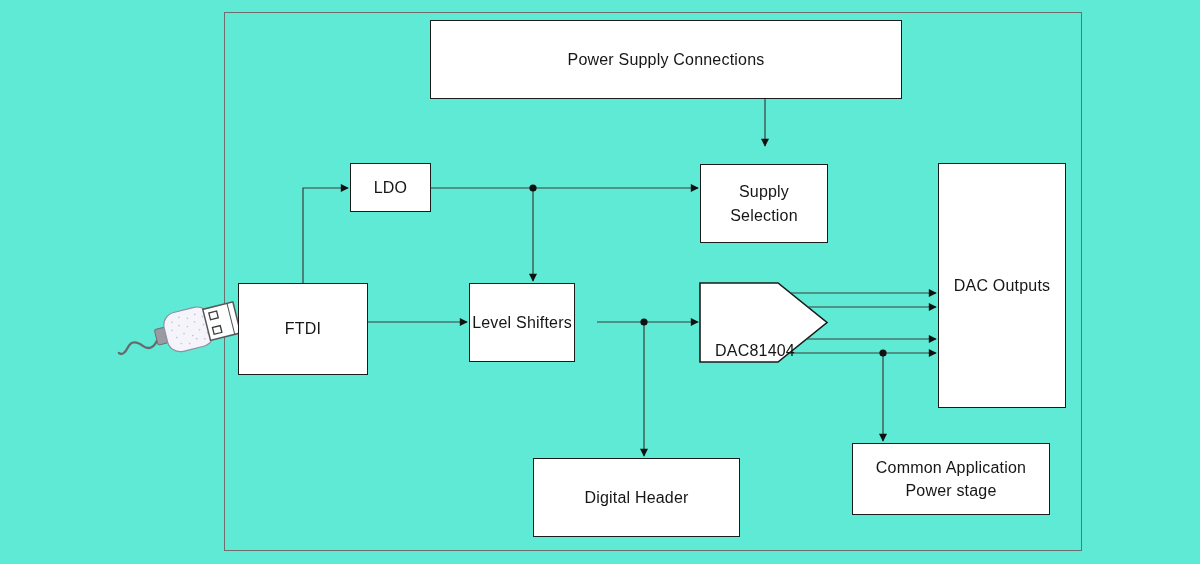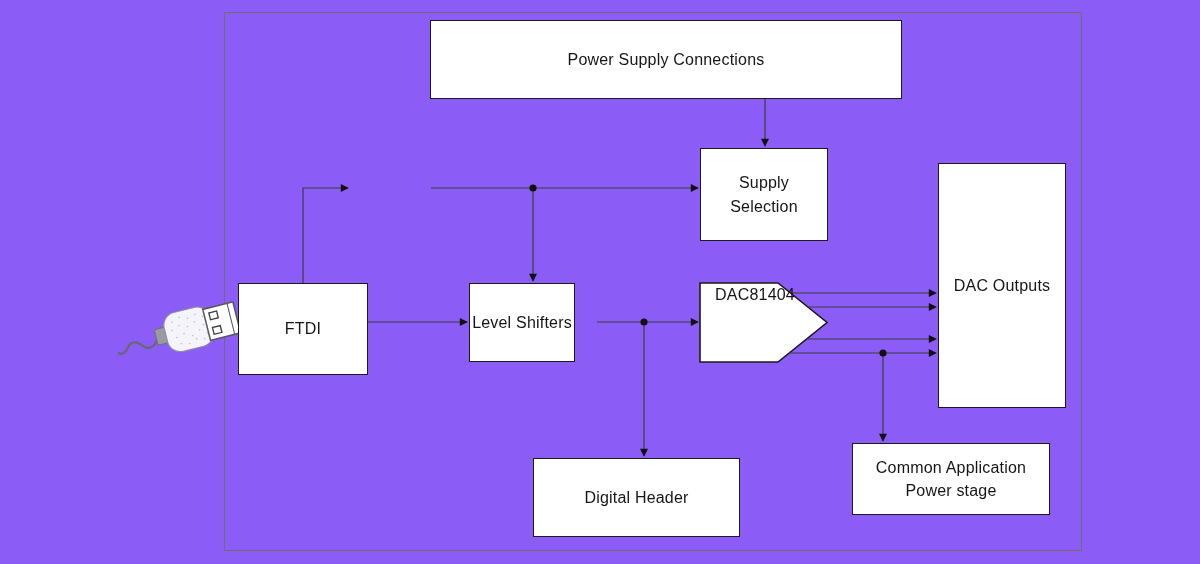--- a/index.html
+++ b/index.html
@@ -1,47 +1,47 @@
 <!DOCTYPE html>
 <html><head>
 <meta charset="utf-8">
 <style>
   html, body { margin: 0; padding: 0; background: #ffffff; }
   body {
     width: 1200px; height: 564px;
     font-family: "Liberation Sans", sans-serif;
     position: relative;
   }
-  .stage { position: relative; width: 1200px; height: 564px; overflow: hidden; background: #8b5cf6; }
+  .stage { position: relative; width: 1200px; height: 564px; overflow: hidden; background: #5eead4; }
 
   .outer-border {
     position: absolute; left: 224px; top: 12px; width: 858px; height: 539px;
     border: 1.5px solid #6e6e6e; box-sizing: border-box; background: transparent;
   }
 
   svg.wires { position: absolute; left: 0; top: 0; }
 
   .box {
     position: absolute; box-sizing: border-box;
     background: #ffffff; border: 1.6px solid #1b1b1b;
     display: flex; align-items: center; justify-content: center;
   }
   .box span, .shape-label span {
     font-size: 16px; color: #161616; text-align: center;
     white-space: pre-line; line-height: 1.45; letter-spacing: 0.2px;
   }
   .shape-label {
-    position: absolute; display: flex; align-items: flex-start; justify-content: center;
+    position: absolute; display: flex; align-items: flex-end; justify-content: center;
     background: transparent; border: none;
   }
 
   
   .b-psc  { left: 430px; top: 20px;  width: 472px; height: 79px; }
   .b-ldo  { left: 350px; top: 163px; width: 81px;  height: 49px; }
-  .b-sel  { left: 700px; top: 148px; width: 128px; height: 93px; }
+  .b-sel  { left: 700px; top: 164px; width: 128px; height: 79px; }
   .b-ftdi { left: 238px; top: 283px; width: 130px; height: 92px; }
   .b-ls   { left: 469px; top: 283px; width: 106px; height: 79px; }
   .b-out  { left: 938px; top: 163px; width: 128px; height: 245px; }
   .b-dh   { left: 533px; top: 458px; width: 207px; height: 79px; }
   .b-ca   { left: 852px; top: 443px; width: 198px; height: 72px; }
   .l-dac  { left: 702px; top: 283px; width: 106px; height: 79px; }
 </style>
 </head>
 <body>
 
@@ -117,20 +117,23 @@
       <line x1="71" y1="-16" x2="71" y2="16" stroke="#55555c" stroke-width="1"></line>
       <rect x="51" y="-11" width="8" height="7" fill="#fdfdfd" stroke="#3a3a3a" stroke-width="1.3"></rect>
       <rect x="51" y="4" width="8" height="7" fill="#fdfdfd" stroke="#3a3a3a" stroke-width="1.3"></rect>
     </g>
   </svg>
 
   <div class="box b-psc">
     <span>Power Supply Connections</span>
   </div>
 
+  <div class="box b-ldo">
+    <span>LDO</span>
+  </div>
 
   <div class="box b-sel">
     <span>Supply
 Selection</span>
   </div>
 
   <div class="box b-ftdi">
     <span>FTDI</span>
   </div>
 

